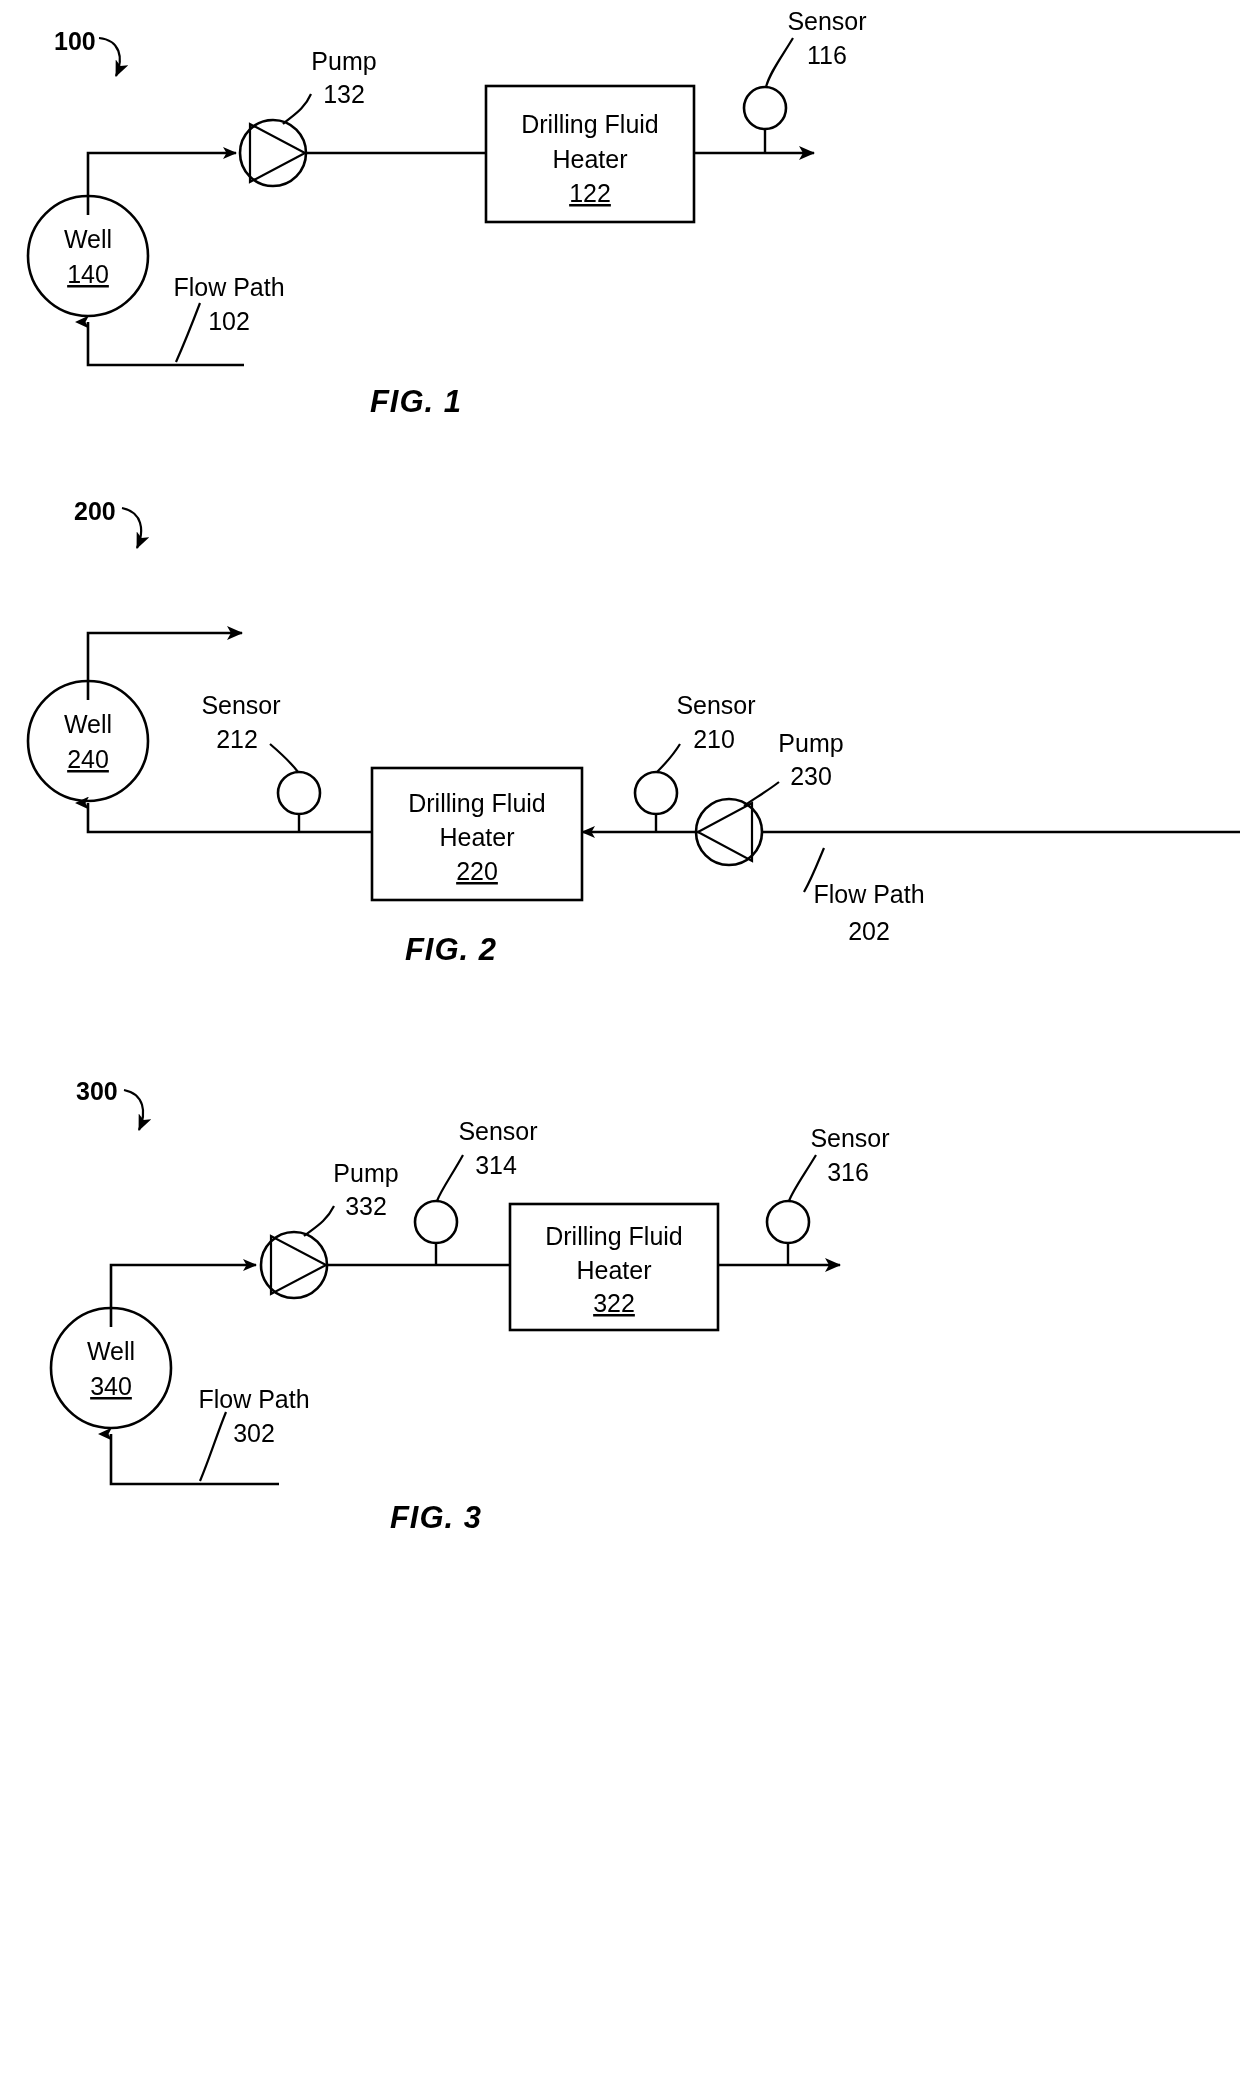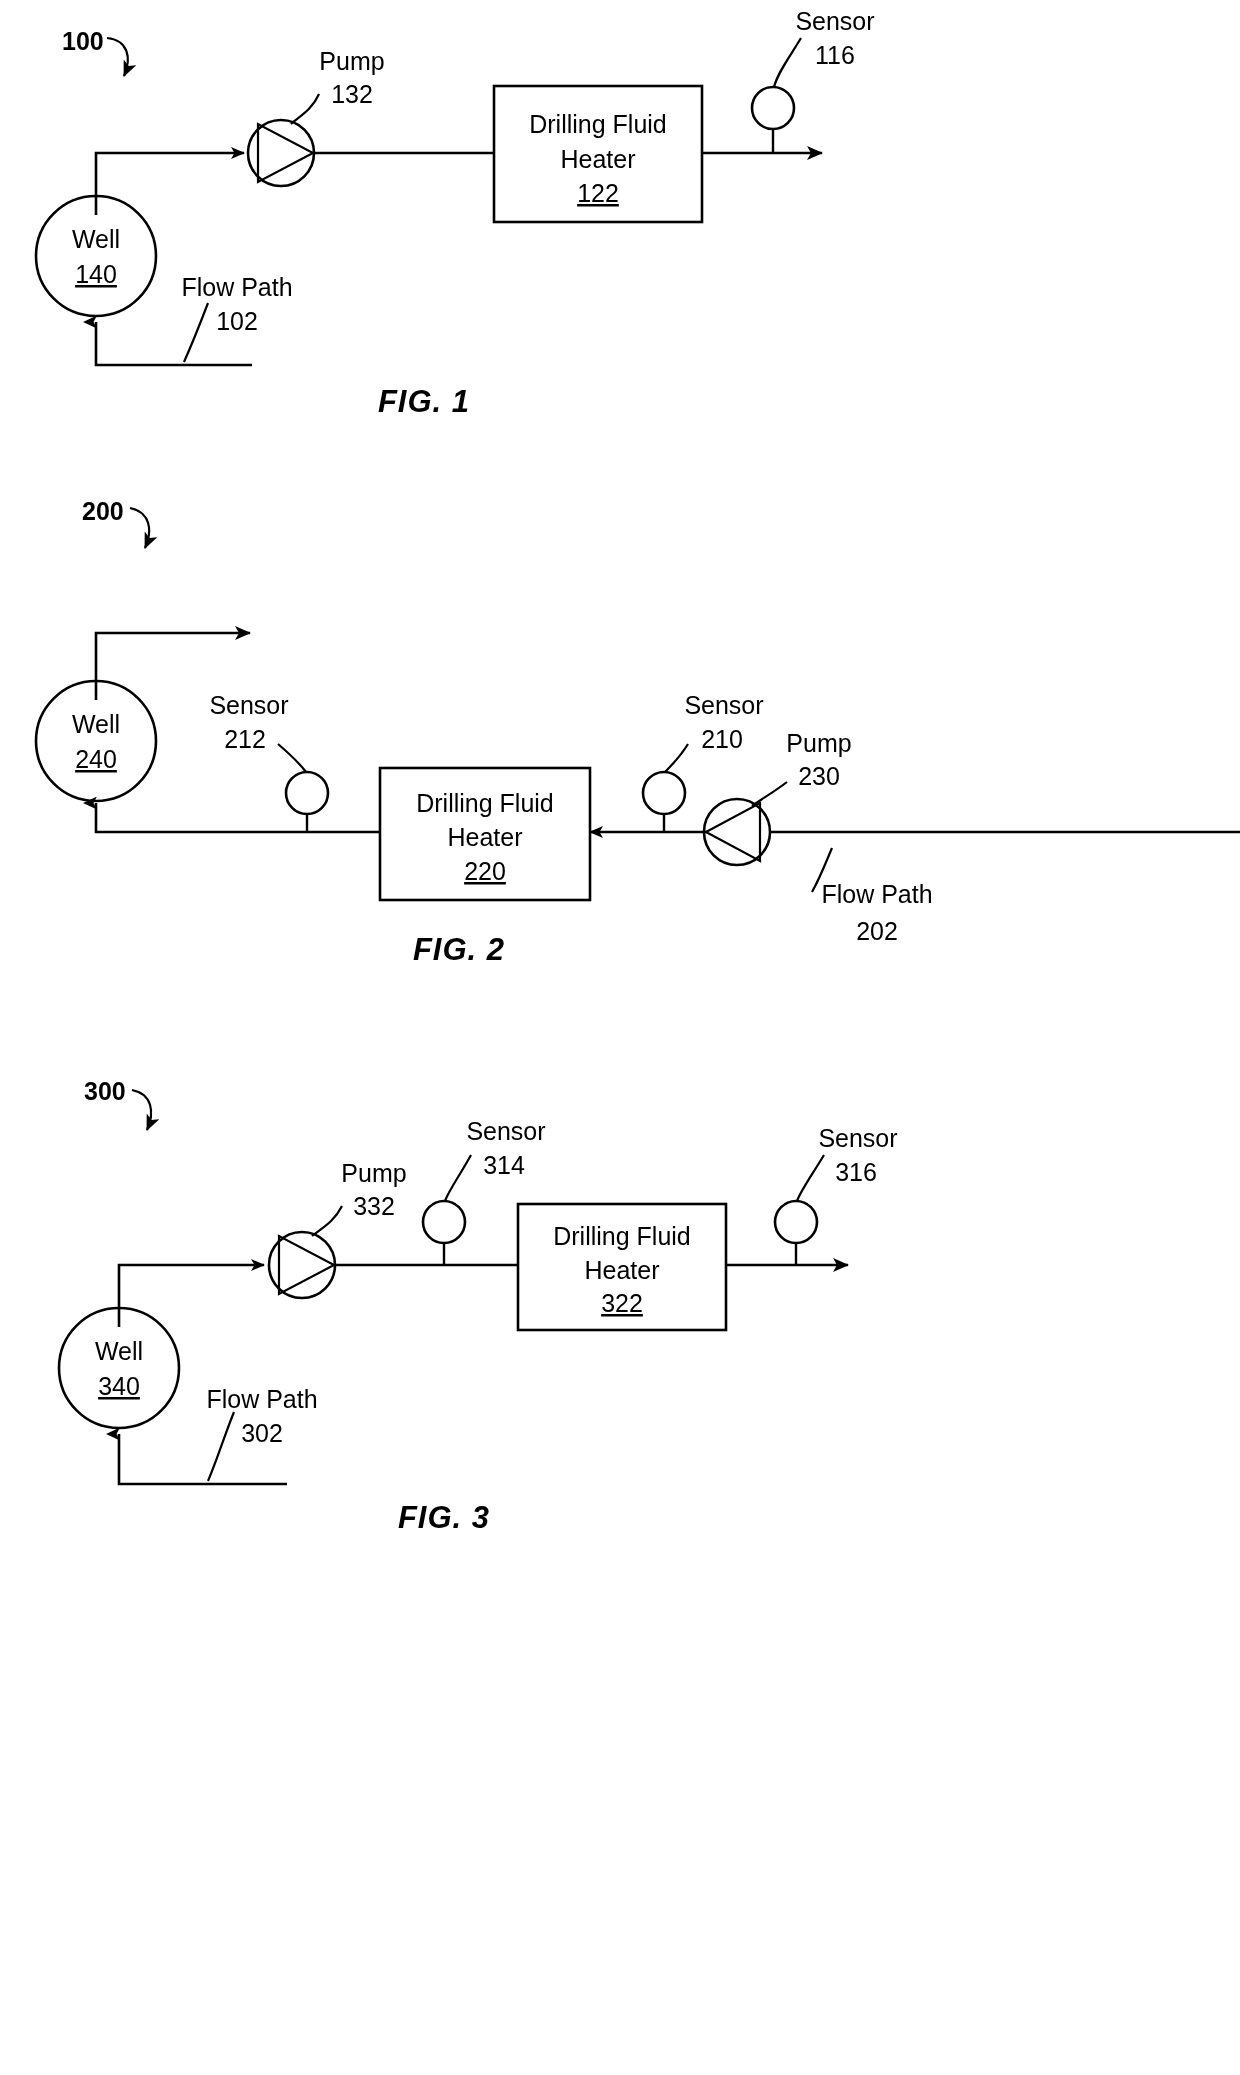--- a/index.html
+++ b/index.html
@@ -1,18 +1,18 @@
 <!DOCTYPE html>
 <html><head>
 <meta charset="utf-8">
 <style>
   html,body{margin:0;padding:0;background:#ffffff;}
   body{width:1240px;height:2075px;position:relative;overflow:hidden;
        font-family:"Liberation Sans", sans-serif;color:#000;}
-  .fig{position:absolute;left:12px;top:0;width:1216px;height:2075px;}
+  .fig{position:absolute;left:4px;top:0;width:1216px;height:2075px;}
   svg{display:block;}
   text{font-family:"Liberation Sans", sans-serif;fill:#000;}
   .lbl{font-size:25px;}
   .lbl-num{font-size:25px;}
   .figcap{font-size:31px;font-style:italic;font-weight:bold;letter-spacing:1px;}
   .refnum{font-size:25px;font-weight:bold;}
   .boxtext{font-size:25px;}
   .u{text-decoration:underline;}
 </style>
 </head>

